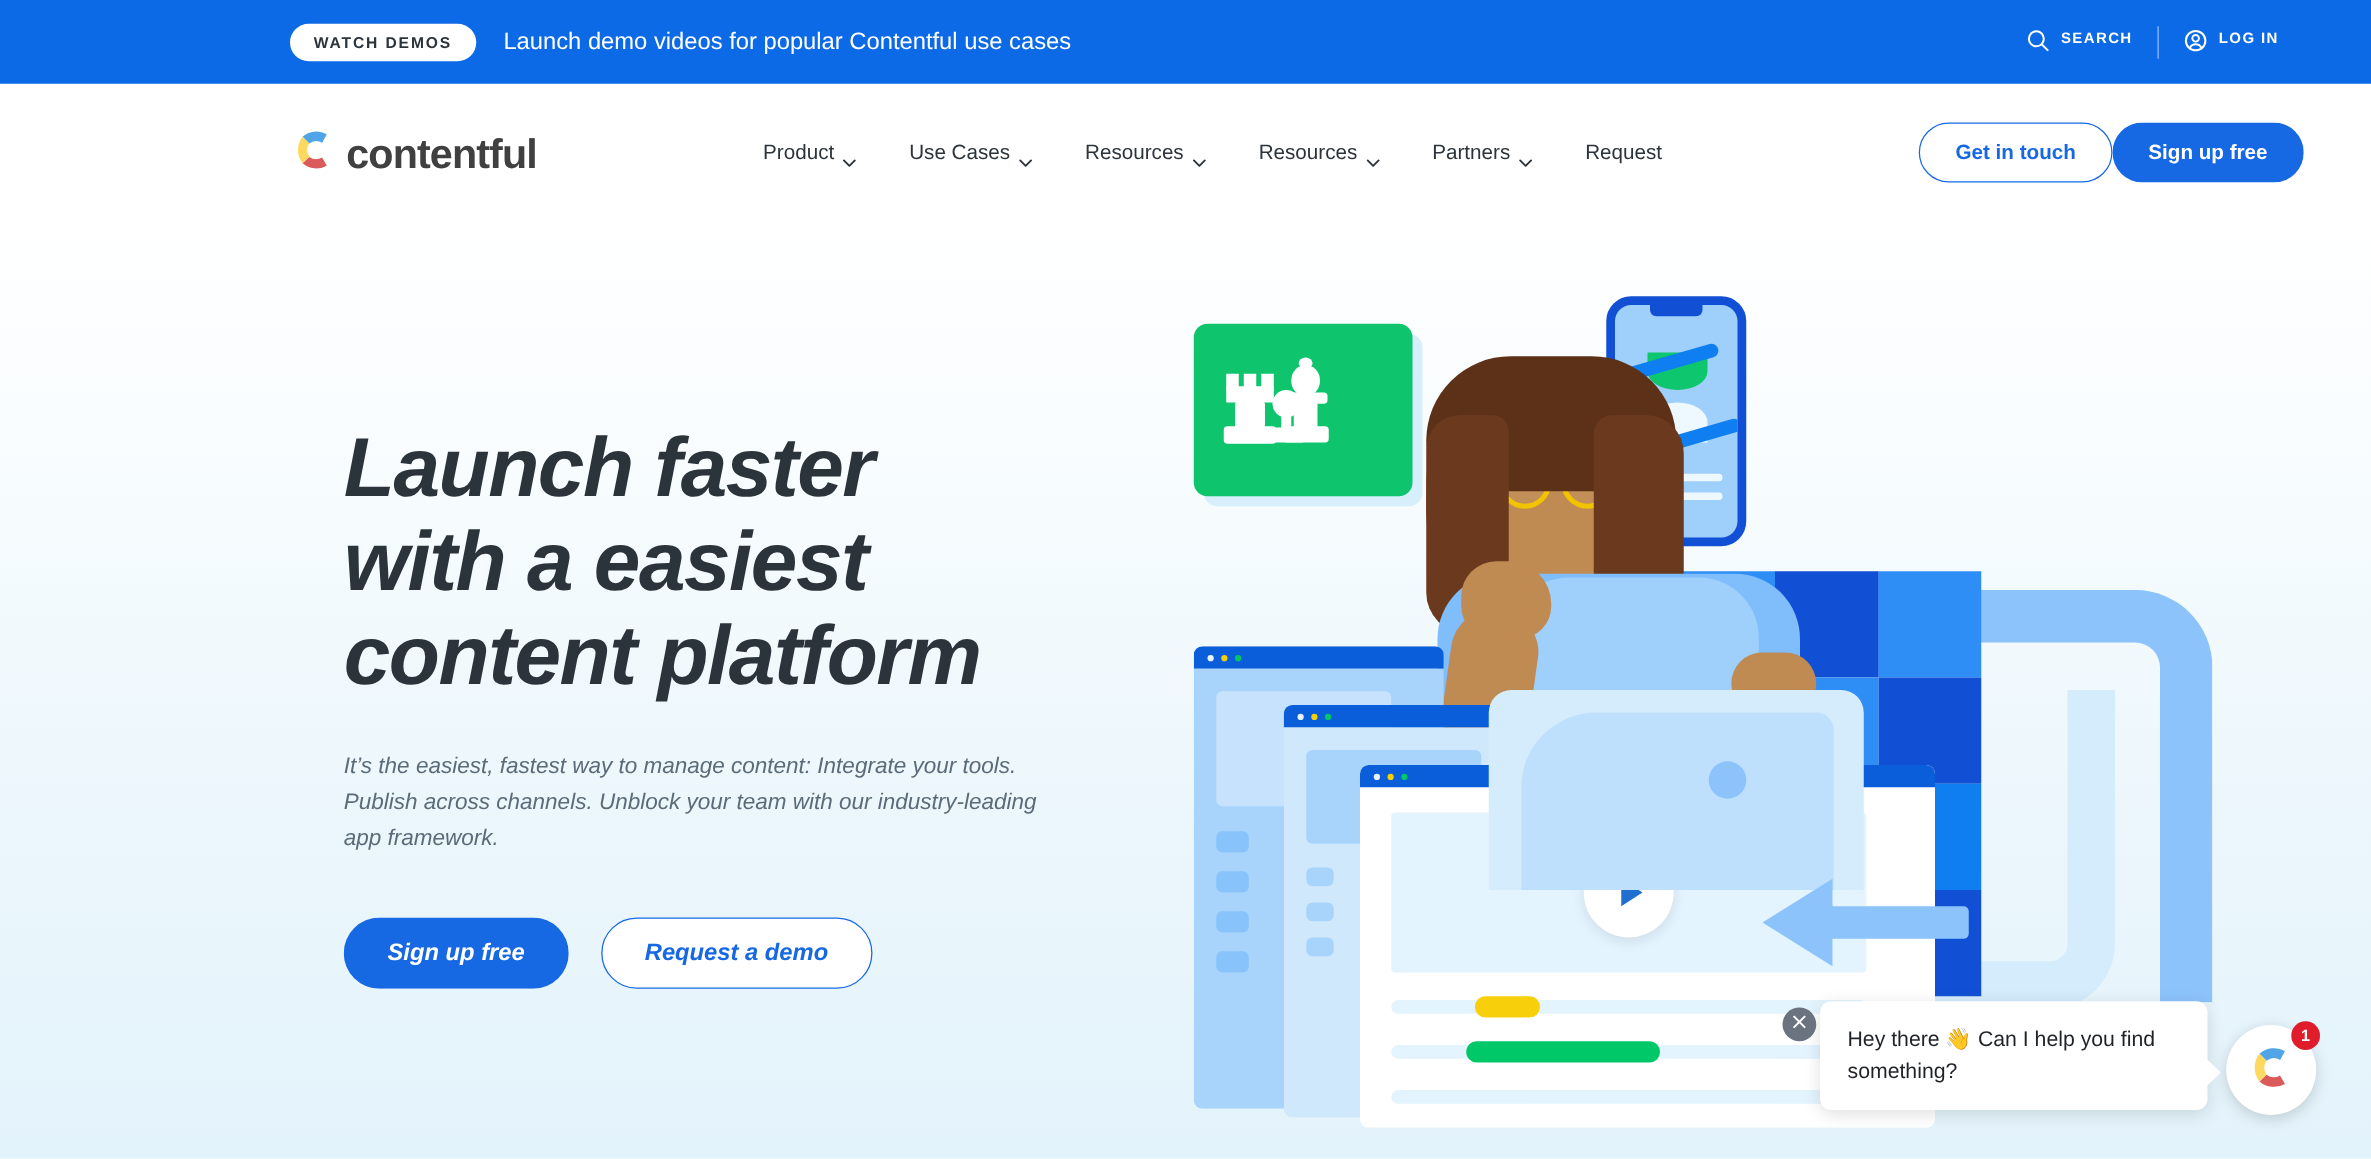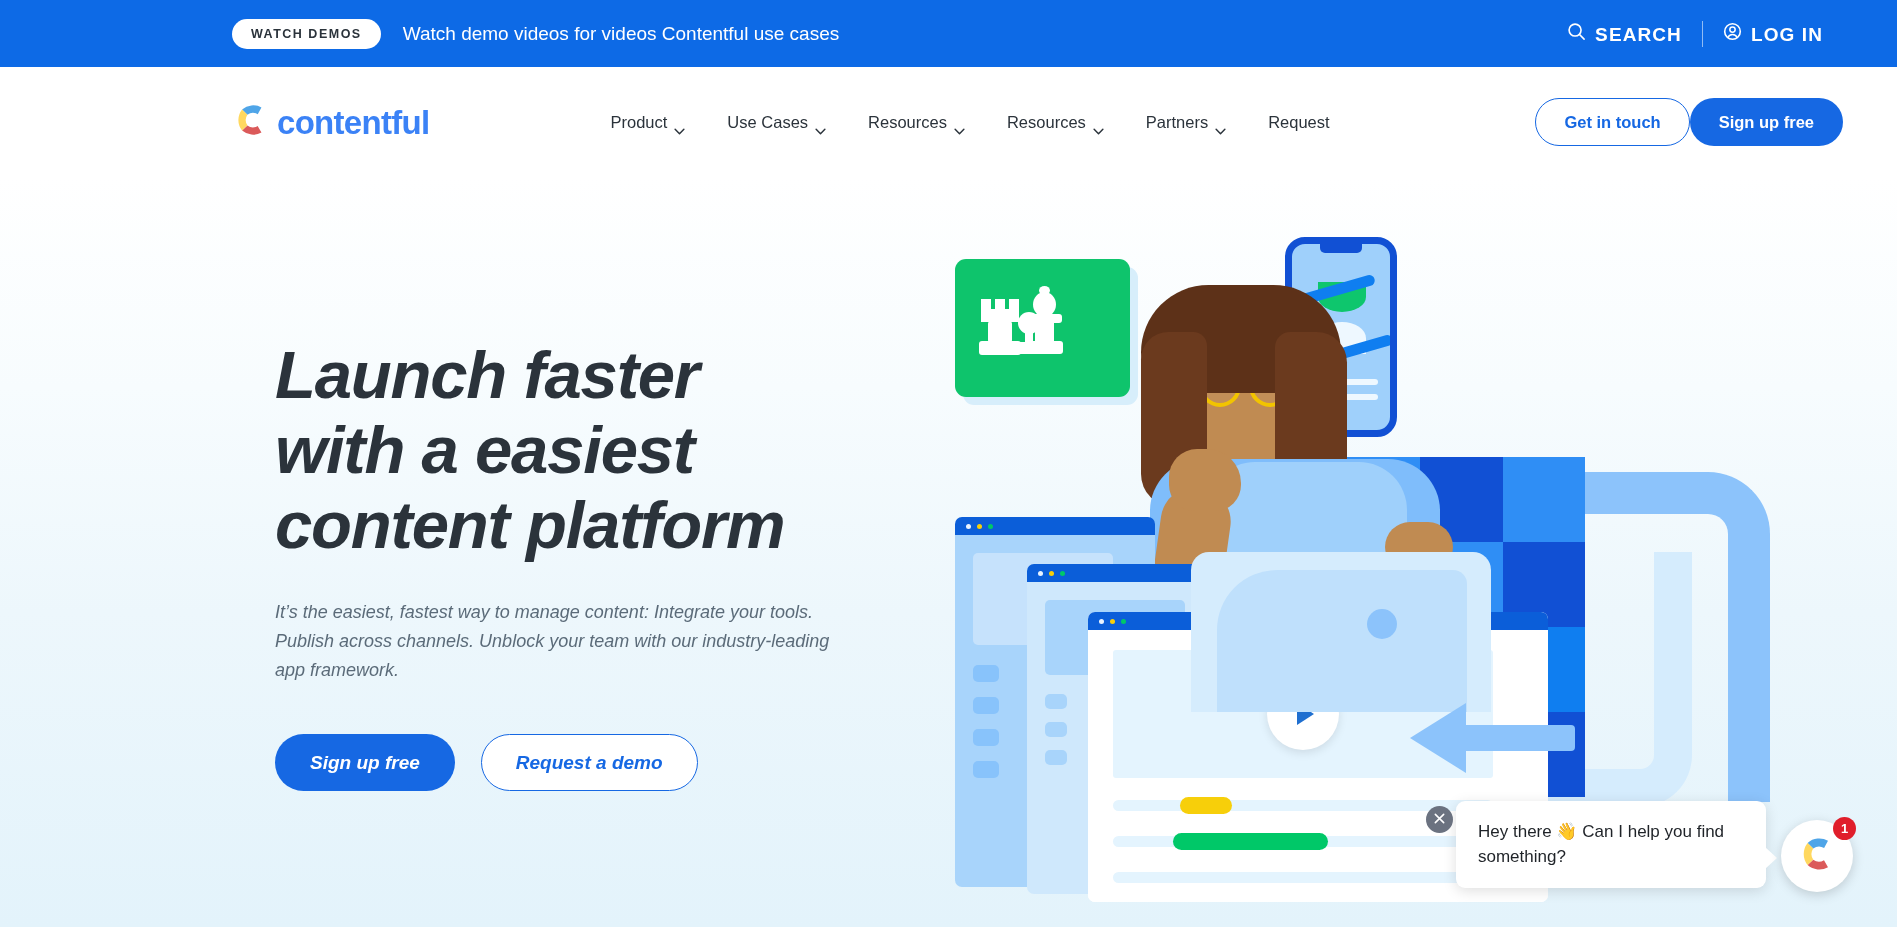--- a/index.html
+++ b/index.html
@@ -45,24 +45,24 @@
     cursor: pointer;
   }
   .banner-right {
     margin-left: auto;
     display: flex;
     align-items: center;
     gap: 0;
   }
   .banner-link {
     display: flex;
-    align-items: flex-end;
+    align-items: flex-start;
     gap: 9px;
     color: #ffffff;
-    font-size: 19px;
+    font-size: 12px;
     font-weight: 600;
     letter-spacing: 1.1px;
     cursor: pointer;
     padding: 0 20px;
     white-space: nowrap;
   }
   .banner-divider {
     width: 1px;
     height: 26px;
     background: rgba(255,255,255,0.55);
@@ -80,21 +80,21 @@
   }
   .logo {
     display: flex;
     align-items: center;
     gap: 7px;
     cursor: pointer;
   }
   .logo-word {
     font-size: 33px;
     font-weight: 700;
-    color: #3b82f6;
+    color: #404040;
     letter-spacing: -0.7px;
     line-height: 1;
   }
   .nav {
     display: flex;
     align-items: center;
     gap: 0;
     margin-left: 160px;
   }
   .nav-item {
@@ -388,21 +388,21 @@
     background:#e01e2b; color:#fff; font-size:13px; font-weight:700;
     display:flex; align-items:center; justify-content:center;
   }
 </style>
 </head>
 <body>
 
 <div class="banner">
   <div class="banner-inner">
     <span class="watch-pill">WATCH DEMOS</span>
-    <span class="banner-text">Watch demo videos for videos Contentful use cases</span>
+    <span class="banner-text">Launch demo videos for popular Contentful use cases</span>
 
     <div class="banner-right">
       <div class="banner-link">
         <span>
           <svg width="19" height="19" viewBox="0 0 20 20" fill="none">
             <circle cx="8.5" cy="8.5" r="6.3" stroke="#fff" stroke-width="1.7"></circle>
             <line x1="13.2" y1="13.2" x2="18" y2="18" stroke="#fff" stroke-width="1.7" stroke-linecap="round"></line>
           </svg>
         </span>
         <span>SEARCH</span>

